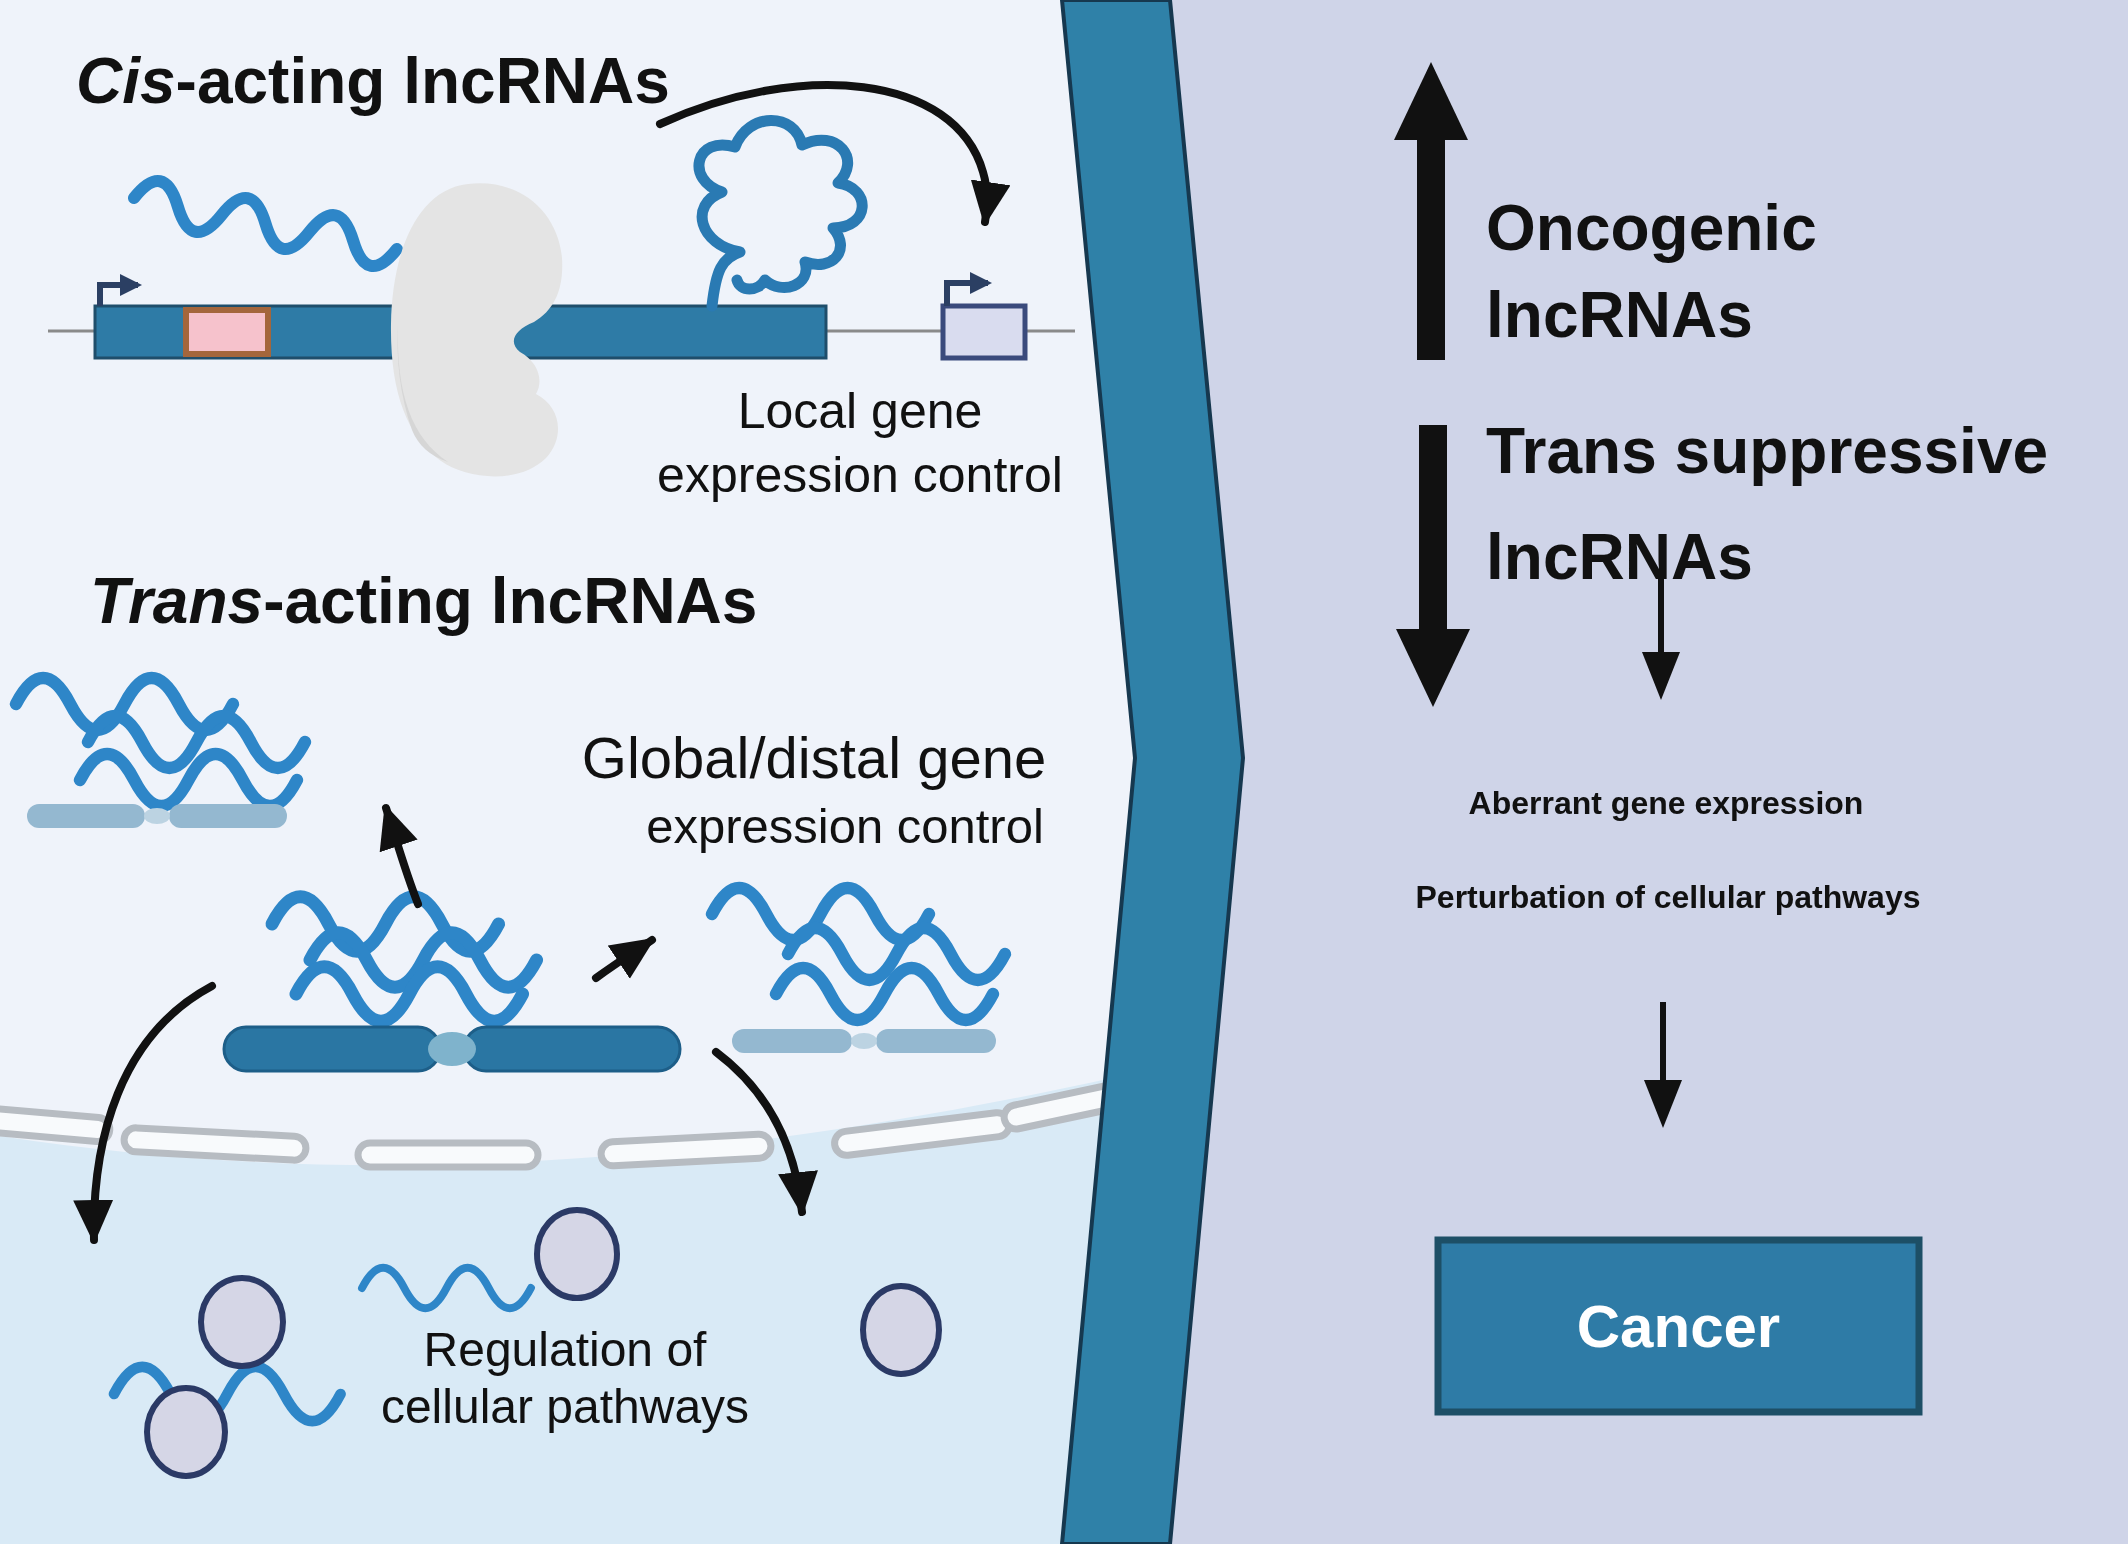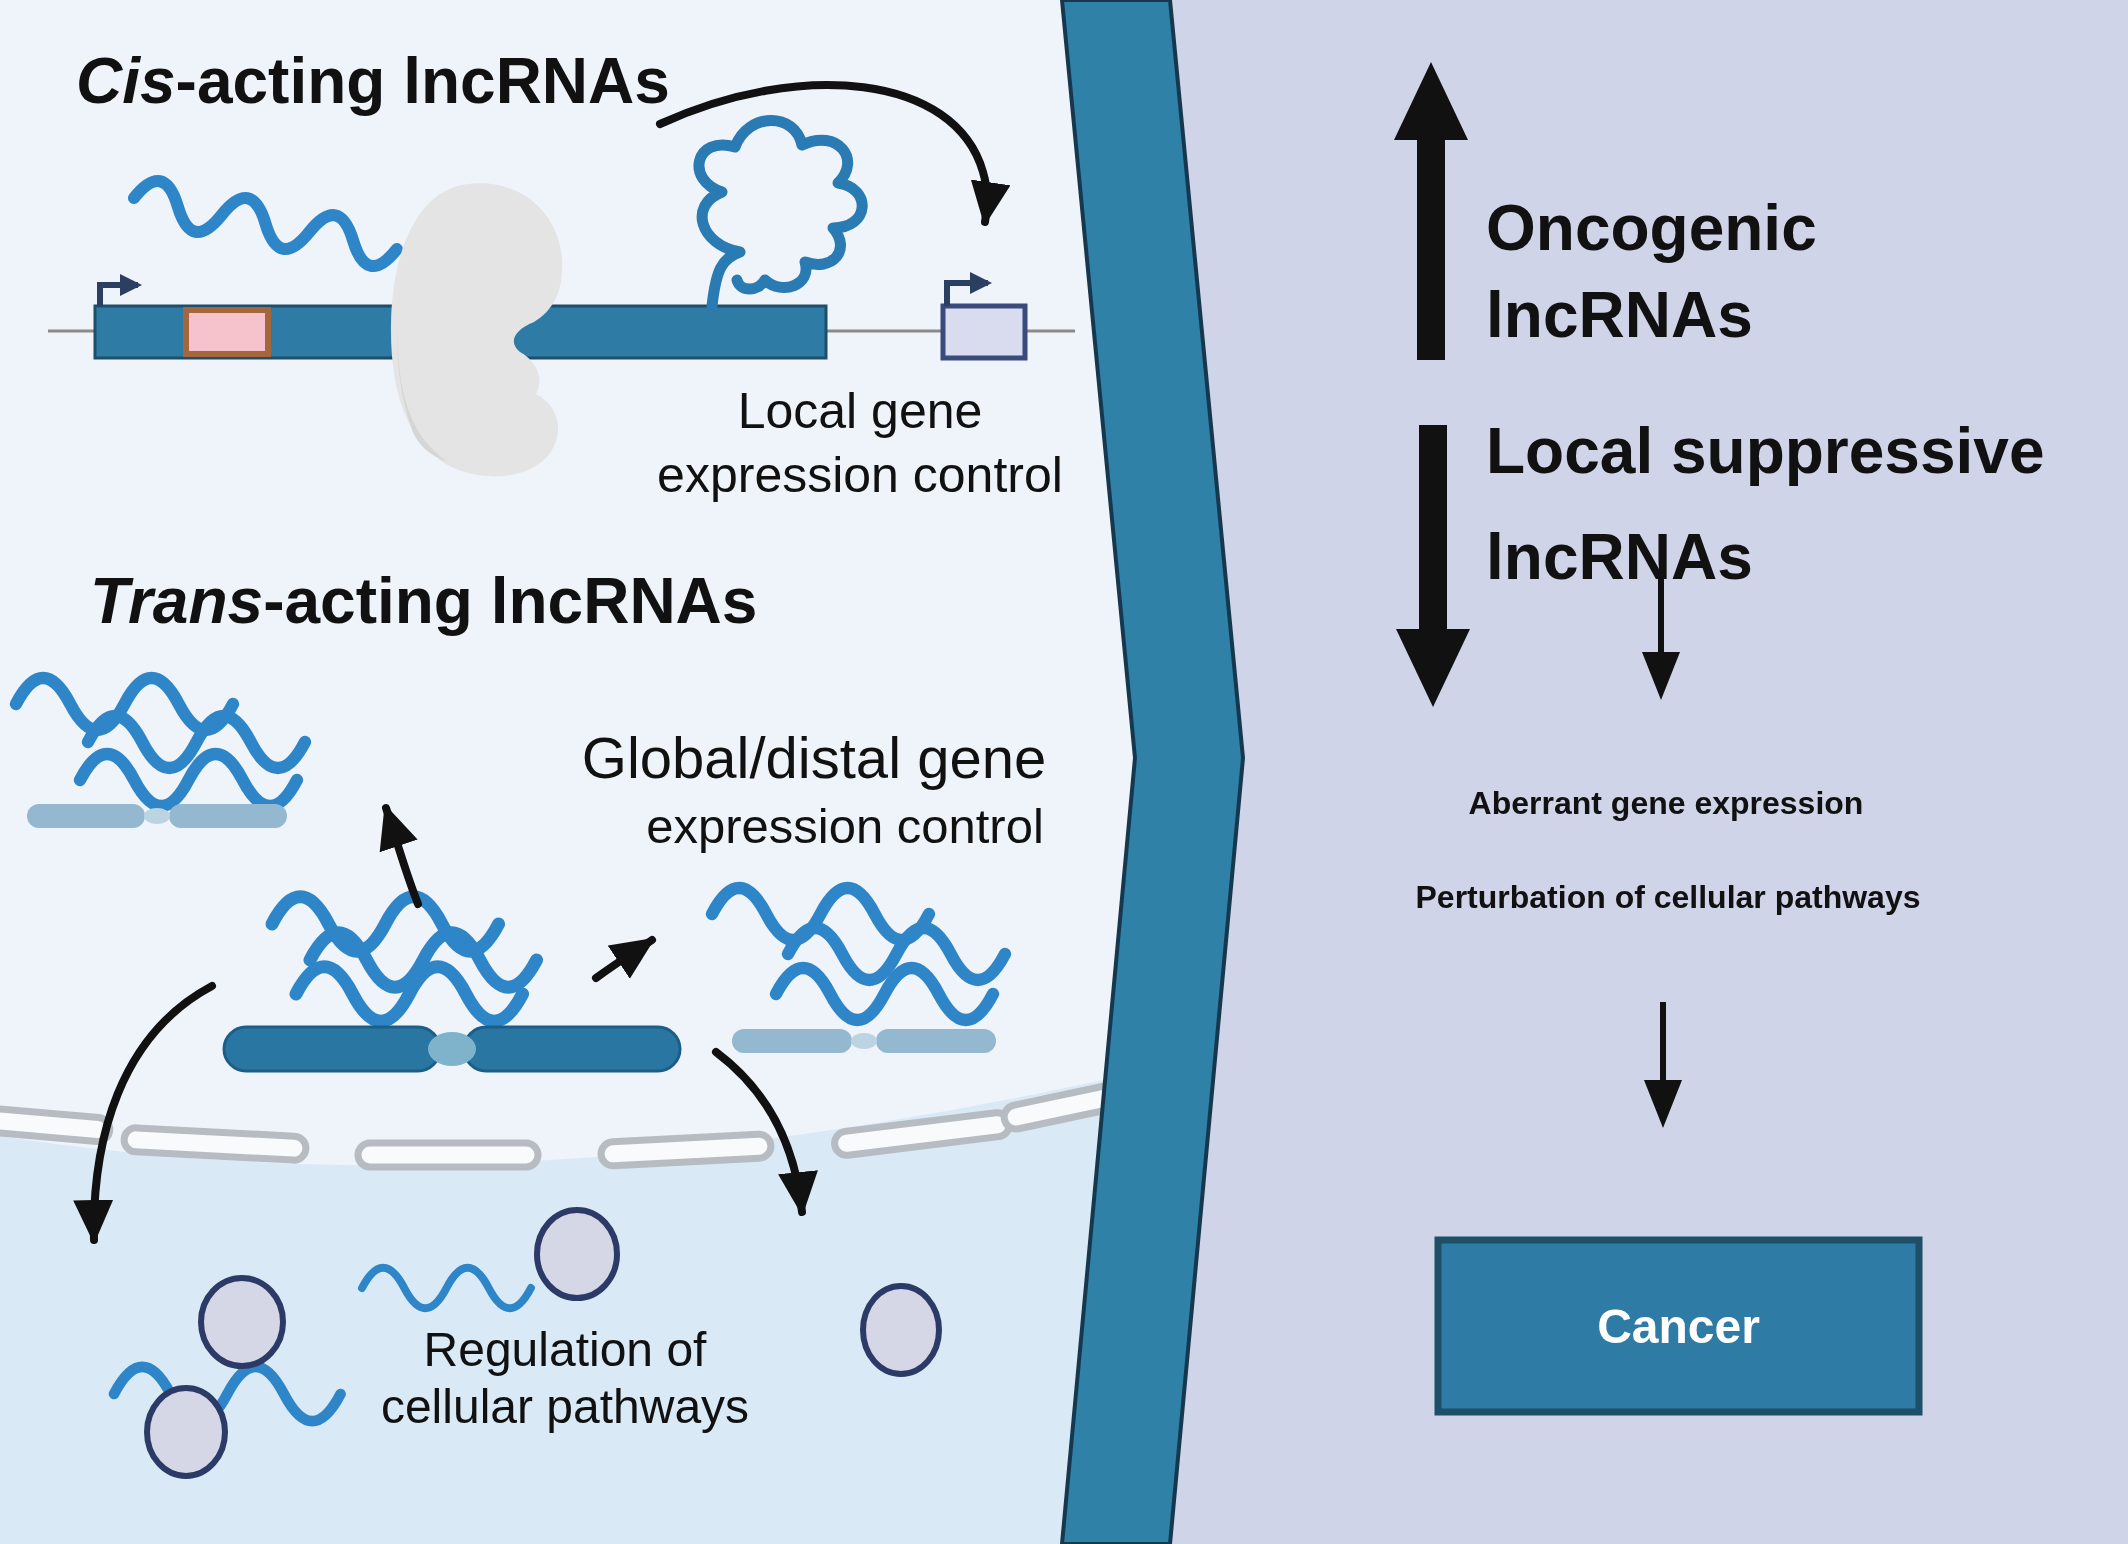--- a/index.html
+++ b/index.html
@@ -11,21 +11,21 @@
   .txt{position:absolute;white-space:nowrap;line-height:1.1;}
   .ctr{text-align:center;white-space:nowrap;}
   .title{font-size:64px;font-weight:bold;letter-spacing:0px;}
   .title .it{font-style:italic;}
   .lbl{font-size:50px;font-weight:400;}
   .rp-big{font-size:64px;font-weight:bold;}
   .rp-mid{font-size:32px;font-weight:bold;}
   .cancer{
     position:absolute;left:1438px;top:1240px;width:481px;height:172px;
     display:flex;align-items:center;justify-content:center;
-    font-size:48px;font-weight:bold;color:#fff;
+    font-size:60px;font-weight:bold;color:#fff;
   }
 </style>
 </head>
 <body>
 
 <div id="stage">
 
   <svg id="art" width="2128" height="1544" viewBox="0 0 2128 1544">
     <defs>
       <path id="wave2" d="M0 0 Q24 -46 48 0 T96 0 T144 0 T192 0" fill="none" stroke-linecap="round"></path>
@@ -166,21 +166,21 @@
 
   <div class="txt ctr" style="left:579px;top:726px;width:470px;font-size:58px;">Global/distal gene</div>
   <div class="txt ctr" style="left:610px;top:800px;width:470px;font-size:49px;">expression control</div>
 
   <div class="txt ctr" style="left:335px;top:1381px;width:460px;font-size:48px;">cellular pathways</div>
   <div class="txt ctr" style="left:335px;top:1324px;width:460px;font-size:48px;">Regulation of</div>
 
   <div class="txt rp-big" style="left:1486px;top:170px;margin-top:23px;">Oncogenic</div>
   <div class="txt rp-big" style="left:1486px;top:280px;">lncRNAs</div>
 
-  <div class="txt rp-big" style="left:1486px;top:416px;">Local suppressive</div>
+  <div class="txt rp-big" style="left:1486px;top:416px;">Trans suppressive</div>
   <div class="txt rp-big" style="left:1486px;top:522px;">lncRNAs</div>
 
   <div class="txt rp-mid ctr" style="left:1266px;top:786px;width:800px;">Aberrant gene expression</div>
   <div class="txt rp-mid ctr" style="left:1268px;top:880px;width:800px;">Perturbation of cellular pathways</div>
 
   <div class="cancer">Cancer</div>
 
 </div>
 
 </body></html>

